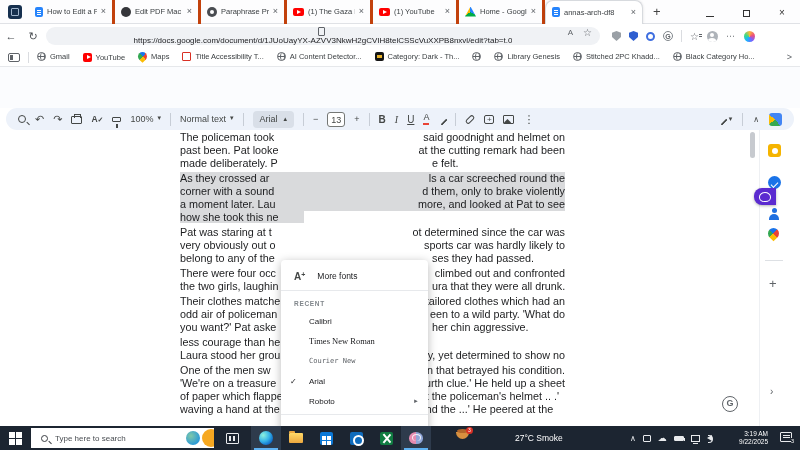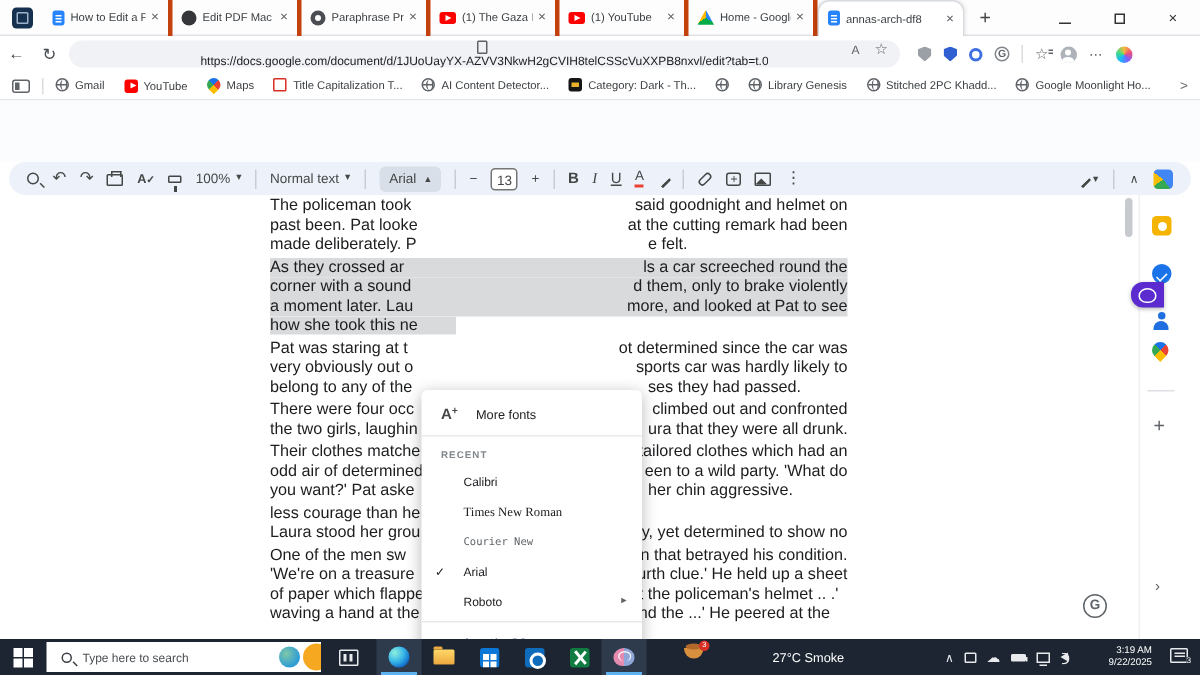--- a/index.html
+++ b/index.html
@@ -350,21 +350,21 @@
         <span class="bm-item">
           <span class="favicon i-yt"></span>
           <span>YouTube</span>
         </span>
         <span class="bm-item">
           <span class="favicon i-pin"></span>
           <span>Maps</span>
         </span>
         <span class="bm-item">
           <span class="favicon i-tcase"></span>
-          <span>Title Capitalization T...</span>
+          <span>Title Accessibility T...</span>
         </span>
         <span class="bm-item">
           <span class="favicon i-globe"></span>
           <span>AI Content Detector...</span>
         </span>
         <span class="bm-item">
           <span class="favicon i-darksite"></span>
           <span>Category: Dark - Th...</span>
         </span>
         <span class="bm-item">
@@ -373,21 +373,21 @@
         <span class="bm-item">
           <span class="favicon i-globe"></span>
           <span>Library Genesis</span>
         </span>
         <span class="bm-item">
           <span class="favicon i-globe"></span>
           <span>Stitched 2PC Khadd...</span>
         </span>
         <span class="bm-item">
           <span class="favicon i-globe"></span>
-          <span>Google Moonlight Ho...</span>
+          <span>Black Category Ho...</span>
         </span>
       </span>
     <span class="bm-more">&gt;</span>
   </div>
 
   <div class="dheader">
     <div class="docs-logo"></div>
     <div class="dtitle">annas-arch-df8597d562f0</div>
     <div class="dtitle-icons">
       <span class="hstar">☆</span>
@@ -490,21 +490,21 @@
           <div class="line right"><span class="frag l">Pat was staring at t</span><span class="frag r">ot determined since the car was</span></div>
           <div class="line right"><span class="frag l">very obviously out o</span><span class="frag r">sports car was hardly likely to</span></div>
           <div class="line mid"><span class="frag l">belong to any of the</span><span class="frag r">ses they had passed.</span></div>
         </div>
         <div class="para">
           <div class="line right"><span class="frag l">There were four occ</span><span class="frag r">climbed out and confronted</span></div>
           <div class="line mid"><span class="frag l">the two girls, laughin</span><span class="frag r">ura that they were all drunk.</span></div>
         </div>
         <div class="para">
           <div class="line right"><span class="frag l">Their clothes matche</span><span class="frag r">l-tailored clothes which had an</span></div>
-          <div class="line right"><span class="frag l">odd air of determined</span><span class="frag r">een to a wild party. 'What do</span></div>
+          <div class="line right"><span class="frag l">odd air of policeman</span><span class="frag r">een to a wild party. 'What do</span></div>
           <div class="line mid"><span class="frag l">you want?' Pat aske</span><span class="frag r">her chin aggressive.</span></div>
         </div>
         <div class="para">
           <div class="line none"><span class="frag l">less courage than he</span></div>
           <div class="line right"><span class="frag l">Laura stood her grou</span><span class="frag r">y, yet determined to show no</span></div>
         </div>
         <div class="para">
           <div class="line right"><span class="frag l">One of the men sw</span><span class="frag r">n that betrayed his condition.</span></div>
           <div class="line right"><span class="frag l">'We're on a treasure</span><span class="frag r">ourth clue.' He held up a sheet</span></div>
           <div class="line full"><span class="frag l">of paper which flapped about in the wind. 'We've got the policeman's helmet .. .'</span></div>

